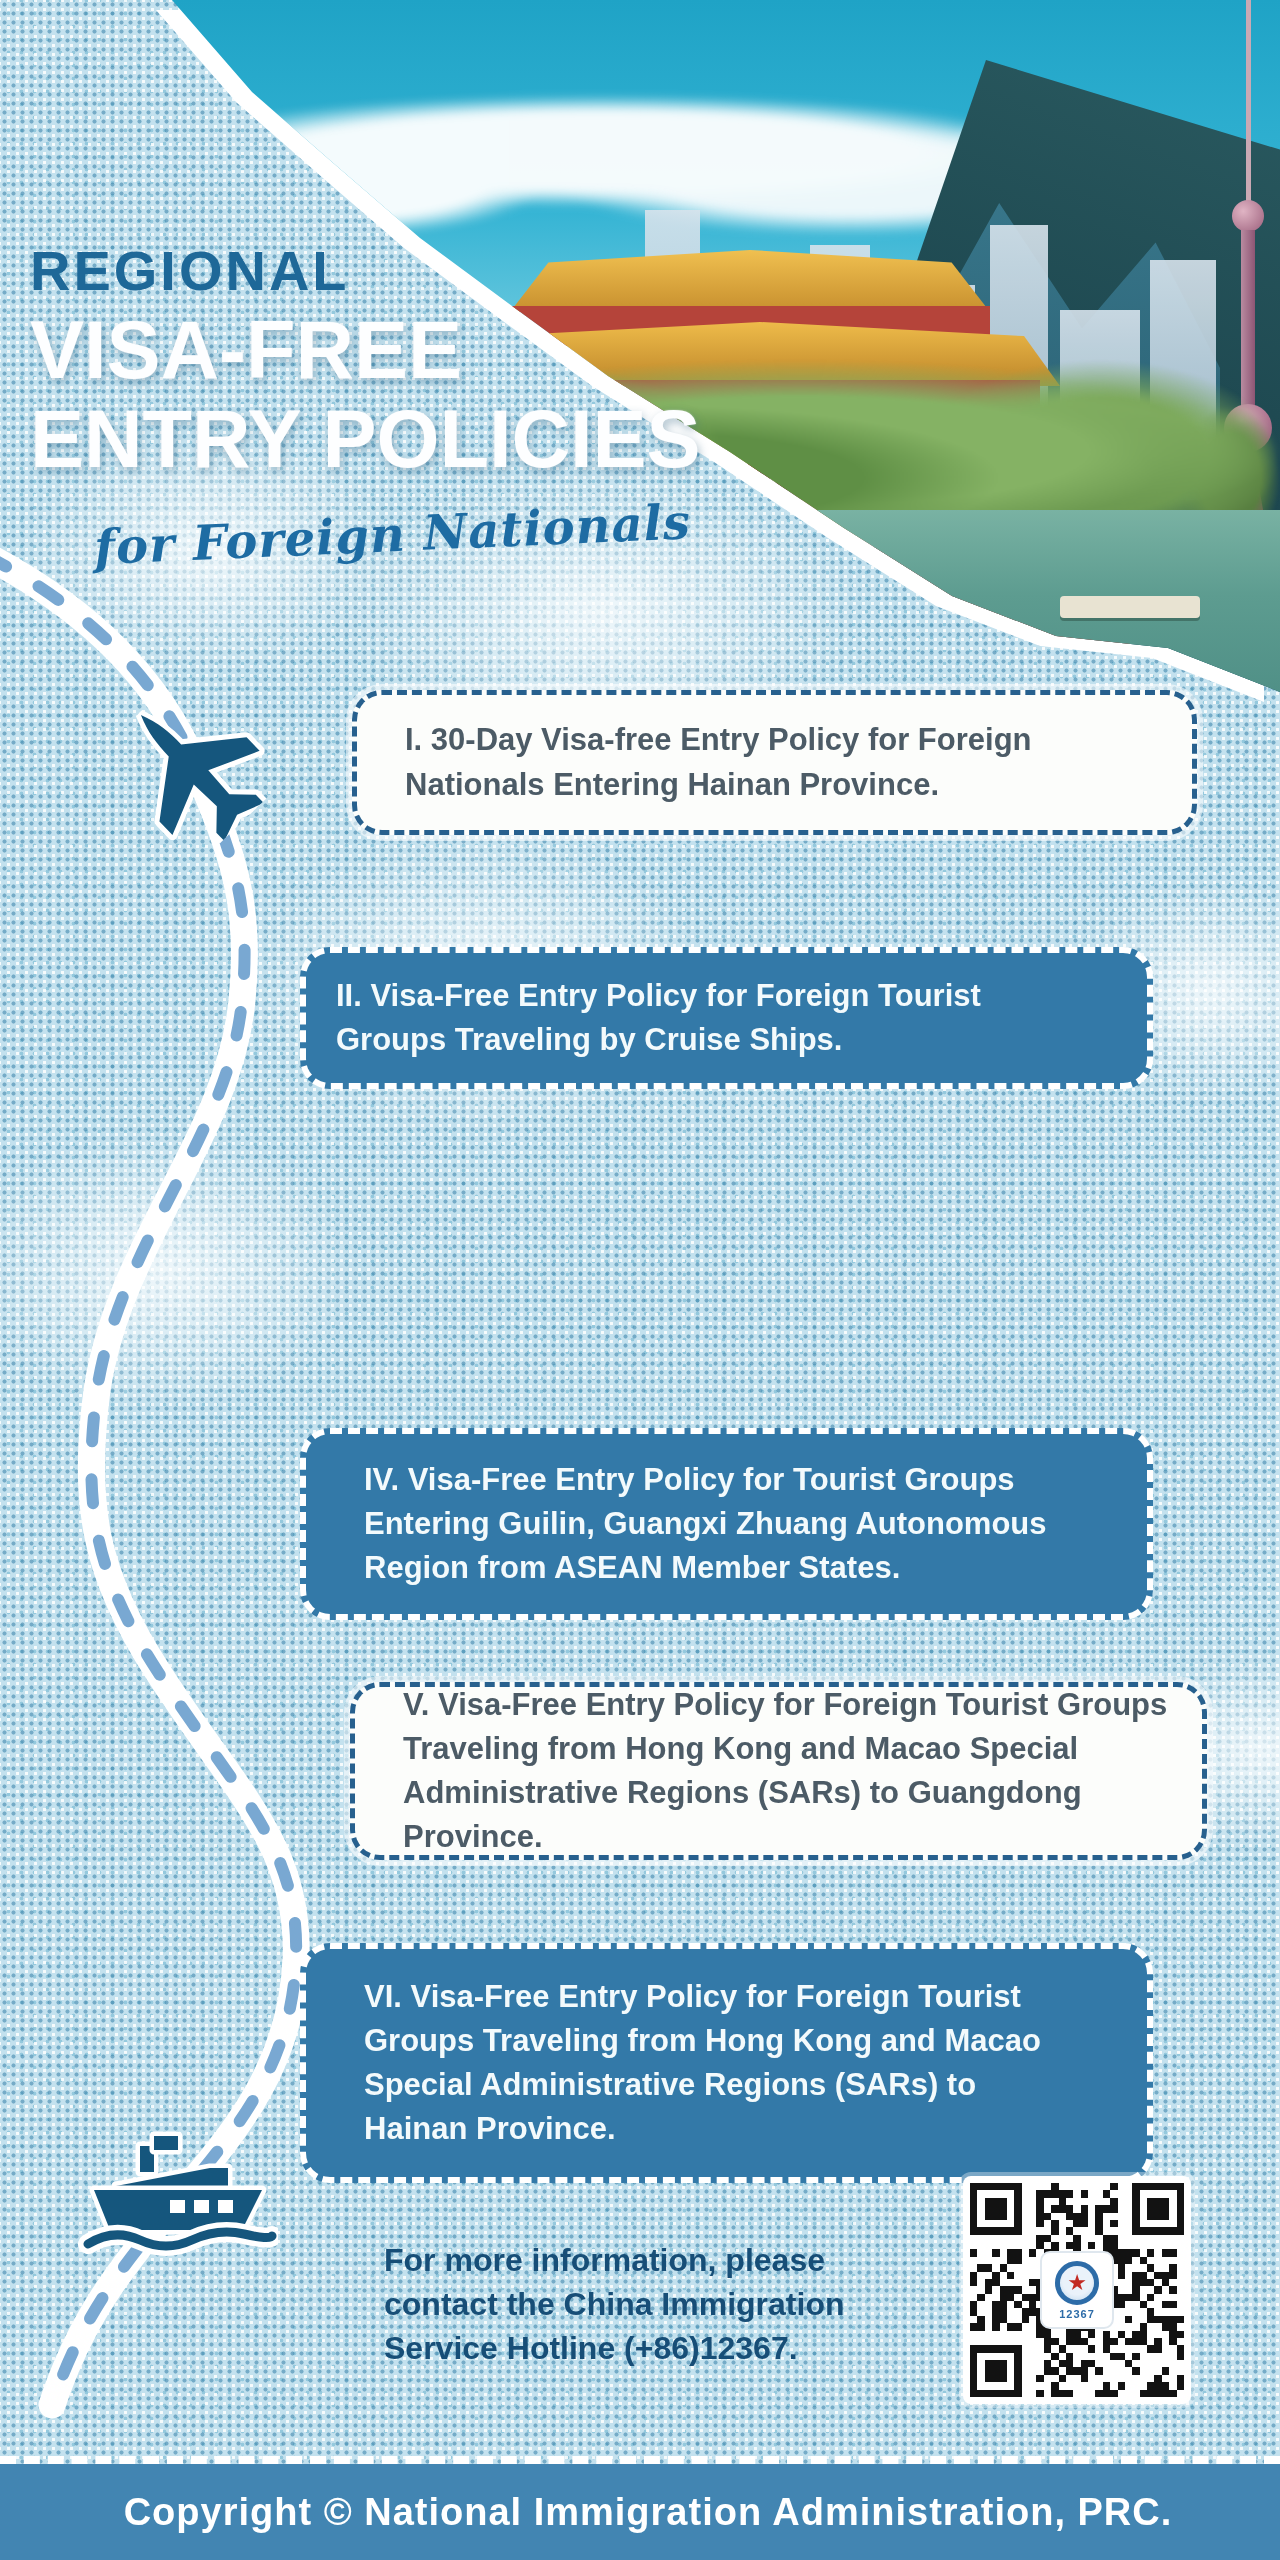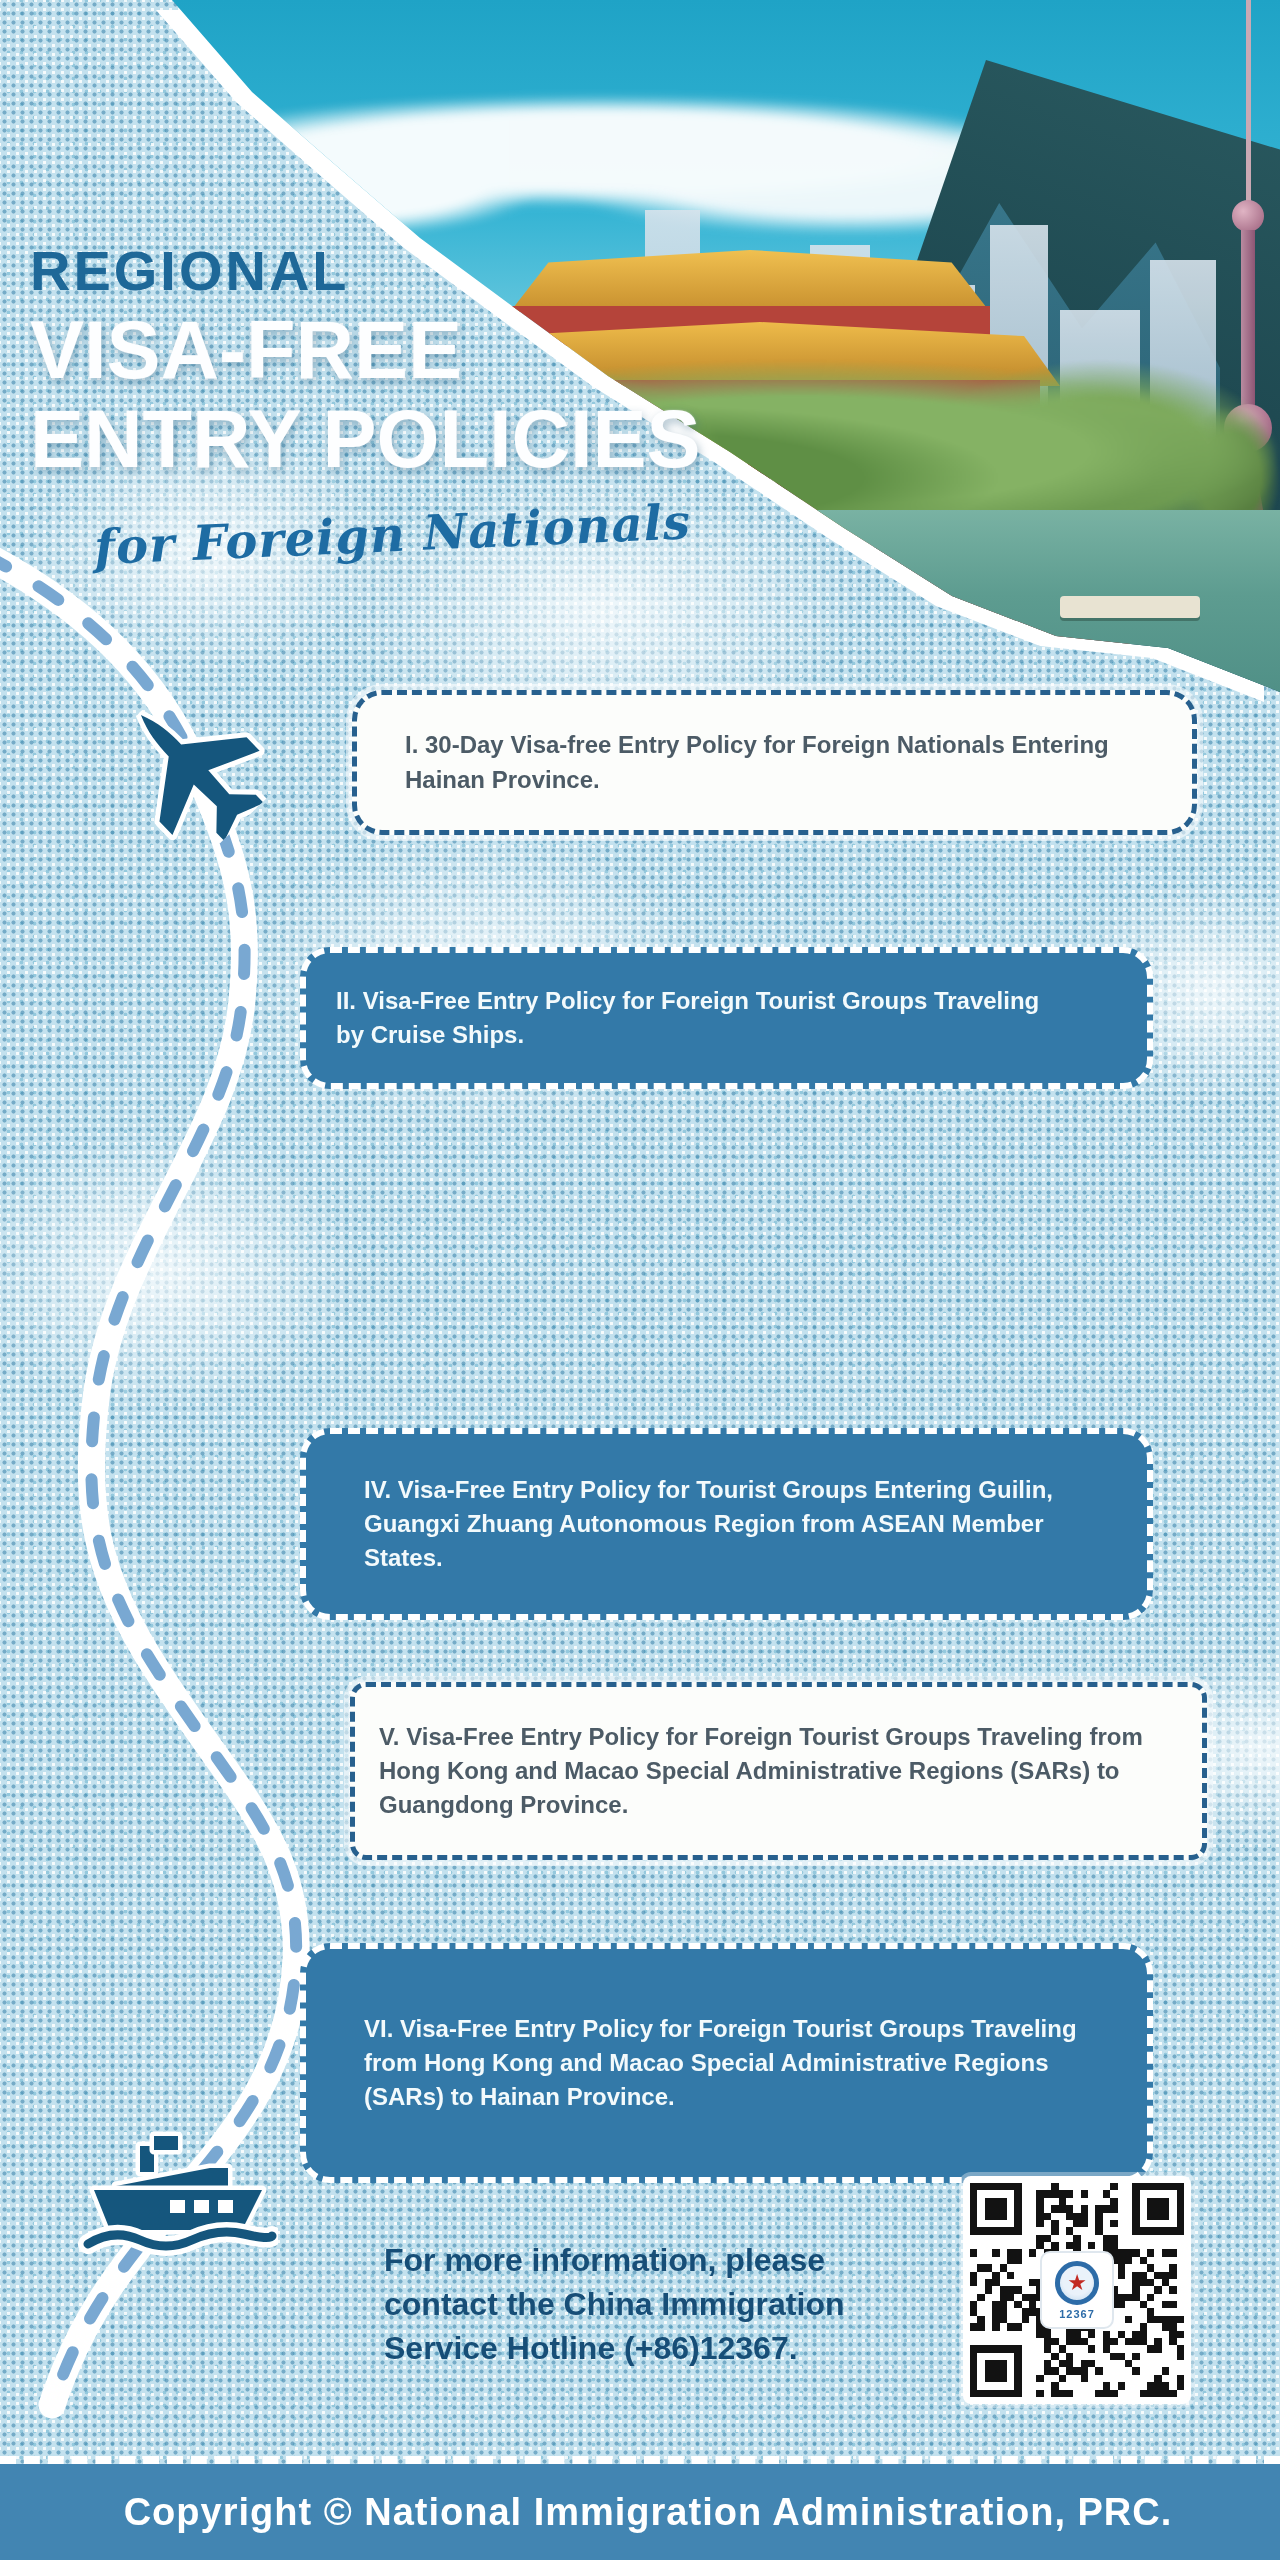--- a/index.html
+++ b/index.html
@@ -88,21 +88,21 @@
     text-shadow:2px 4px 10px rgba(50,100,130,.40), 0 0 2px rgba(255,255,255,.6); margin-top:6px; }
   .title-sub{ margin:26px 0 0 64px; font-family:"DejaVu Serif", serif; font-style:italic; font-weight:bold;
     font-size:48px; color:#1e6ca3; transform:rotate(-2.5deg); letter-spacing:1px; }
 
   
   .route-svg{ position:absolute; left:0; top:0; z-index:4; }
   .vehicle{ position:absolute; z-index:5; }
 
   
   .card{ position:absolute; z-index:7; display:flex; align-items:center; border-radius:30px;
-    font-weight:bold; font-size:24px; line-height:1.42; }
+    font-weight:bold; font-size:31px; line-height:1.42; }
   .card.outline{ background:#fcfdfb; border:5px dashed #27608e; color:#4c5b66;
     box-shadow:0 0 0 6px rgba(255,255,255,.55); }
   .card.solid{ background:#3379a8; border:6px dashed #ffffff; color:#f3fafc; }
   .card .txt{ width:100%; }
 
   
   .info-text{ position:absolute; left:356px; top:2238px; width:600px; z-index:7;
     font-size:32px; font-weight:bold; color:#174e77; line-height:1.38; white-space:pre-line;margin-left:28px; }
   .qr-wrap{ position:absolute; left:963px; top:2176px; width:228px; height:228px; z-index:7;
     background:#ffffff; border-radius:8px; padding:7px; box-shadow:0 0 0 4px rgba(255,255,255,.35); }
@@ -215,21 +215,21 @@
 
   <div class="card solid" style="left:300px; top:947px; width:853px; height:142px; padding:10px 100px 10px 30px;">
     <div class="txt">II. Visa-Free Entry Policy for Foreign Tourist Groups Traveling by Cruise Ships.</div>
   </div>
 
 
   <div class="card solid" style="left:300px; top:1428px; width:853px; height:192px; padding:10px 90px 10px 58px;">
     <div class="txt">IV. Visa-Free Entry Policy for Tourist Groups Entering Guilin, Guangxi Zhuang Autonomous Region from ASEAN Member States.</div>
   </div>
 
-  <div class="card outline" style="left:350px; top:1682px; width:857px; height:178px; padding:10px 30px 10px 24px;border-radius:16px;">
+  <div class="card outline" style="left:350px; top:1682px; width:857px; height:178px; padding:10px 30px 10px 48px;">
     <div class="txt">V. Visa-Free Entry Policy for Foreign Tourist Groups Traveling from Hong Kong and Macao Special Administrative Regions (SARs) to Guangdong Province.</div>
   </div>
 
   <div class="card solid" style="left:300px; top:1943px; width:853px; height:240px; padding:10px 60px 10px 58px;">
     <div class="txt">VI. Visa-Free Entry Policy for Foreign Tourist Groups Traveling from Hong Kong and Macao Special Administrative Regions (SARs) to Hainan Province.</div>
   </div>
 
   <div class="info-text">For more information, please
 contact the China Immigration
 Service Hotline (+86)12367.</div>

